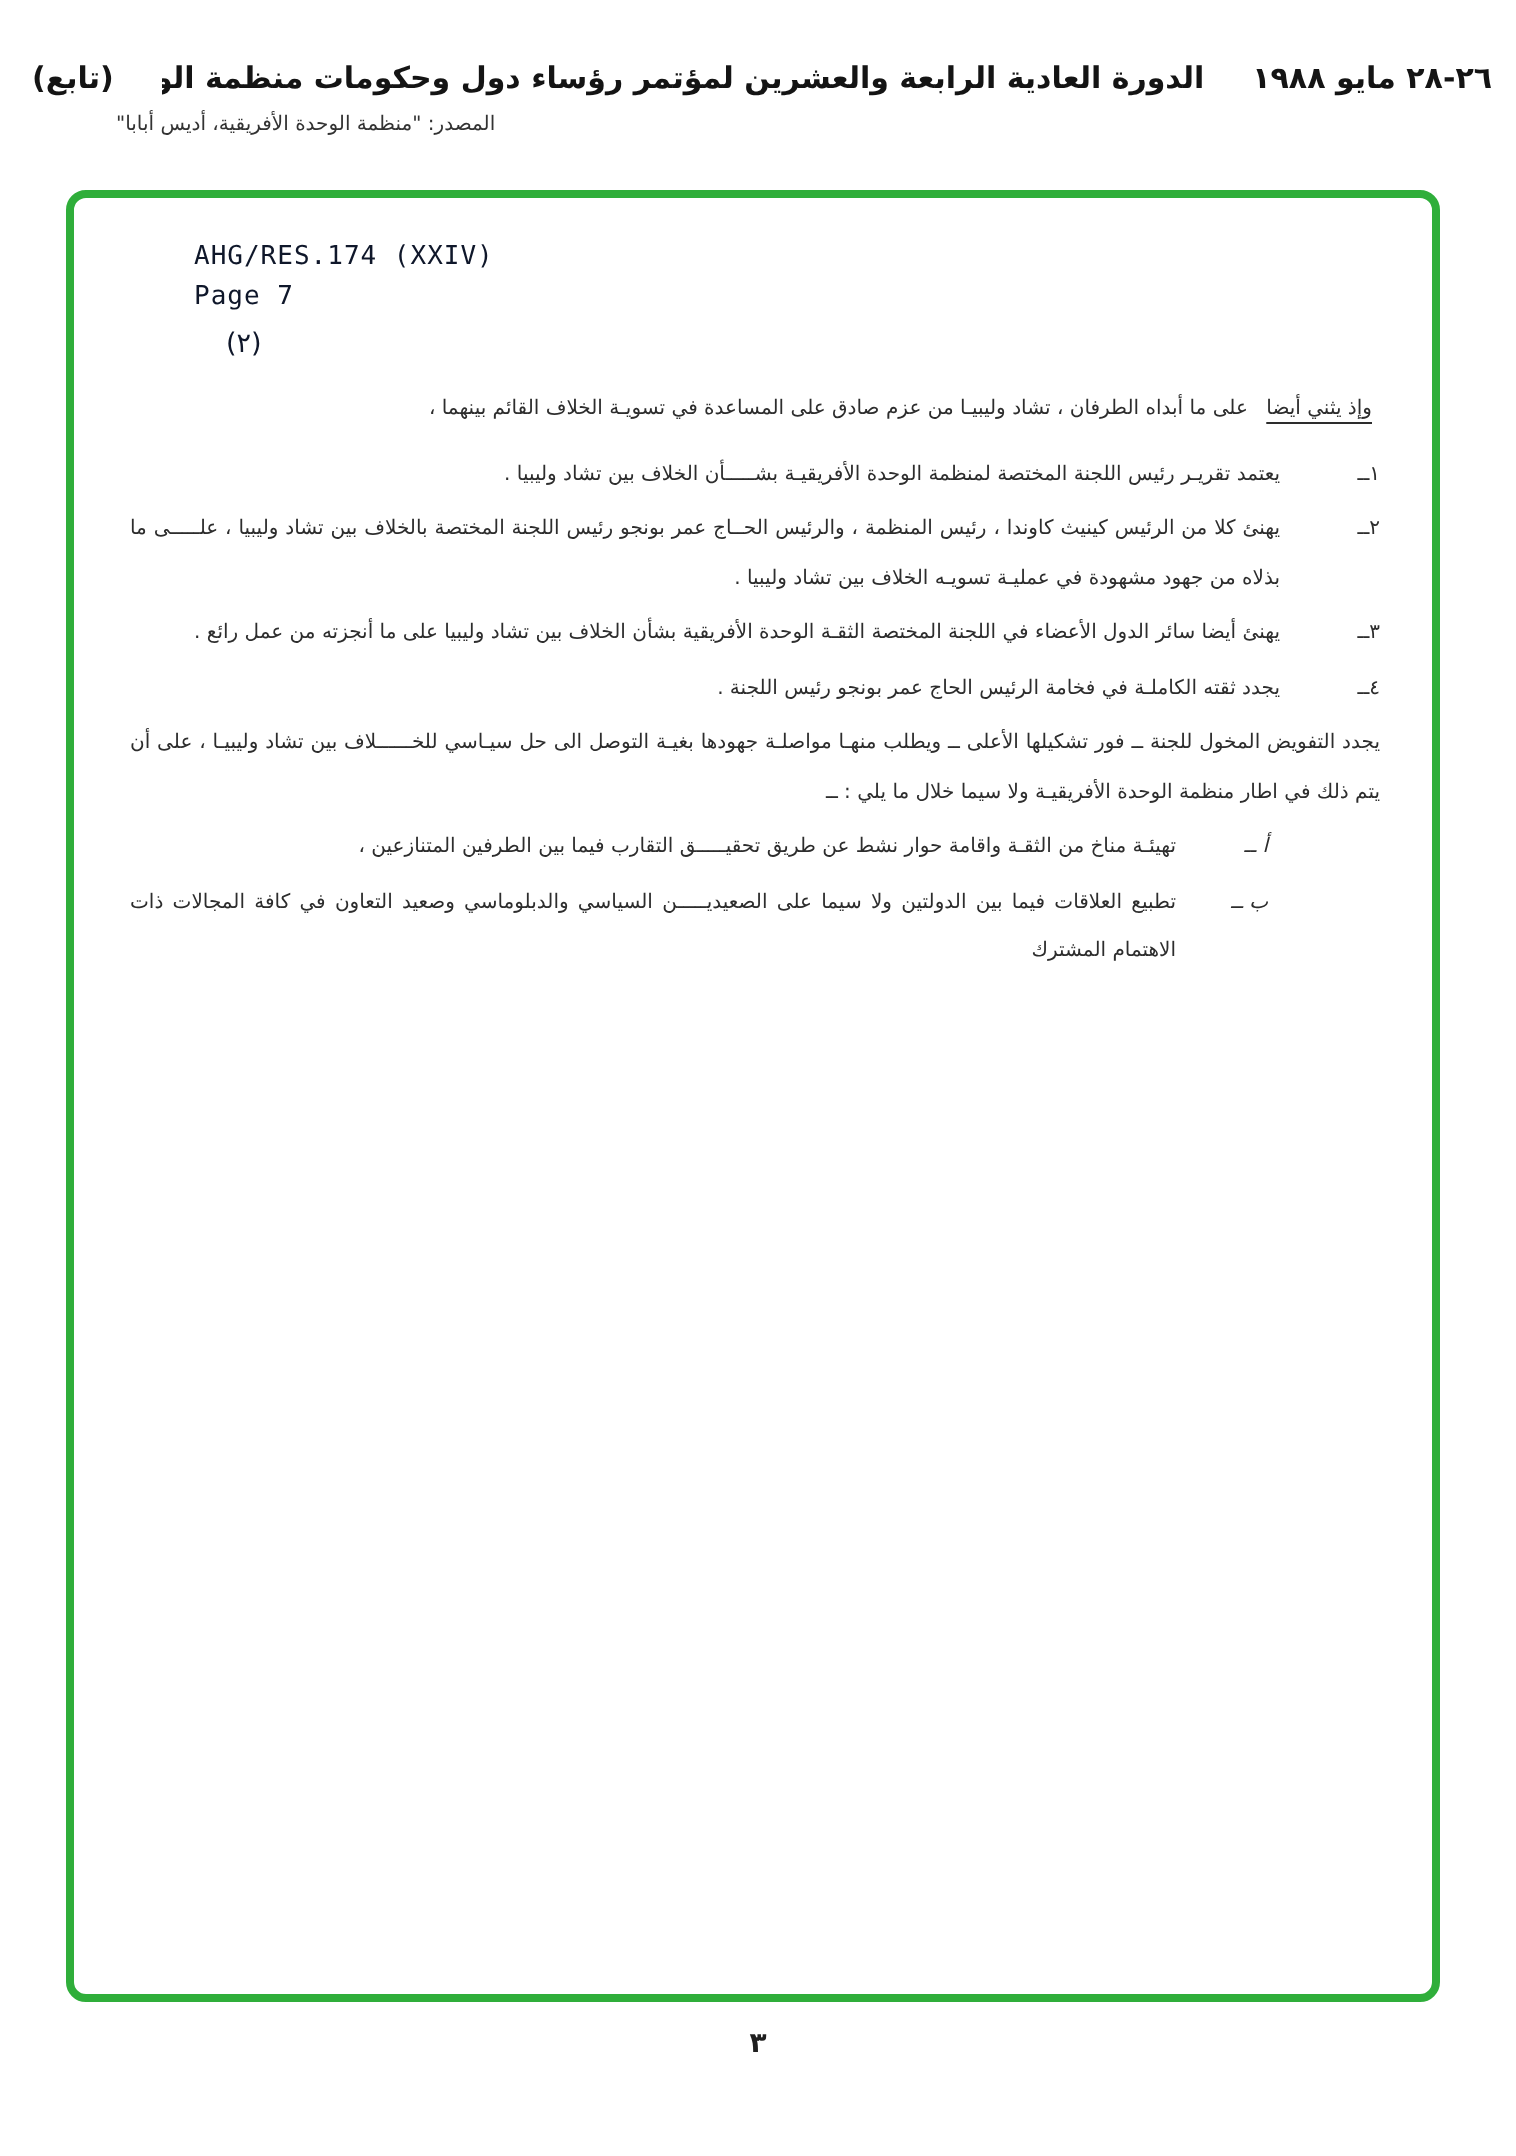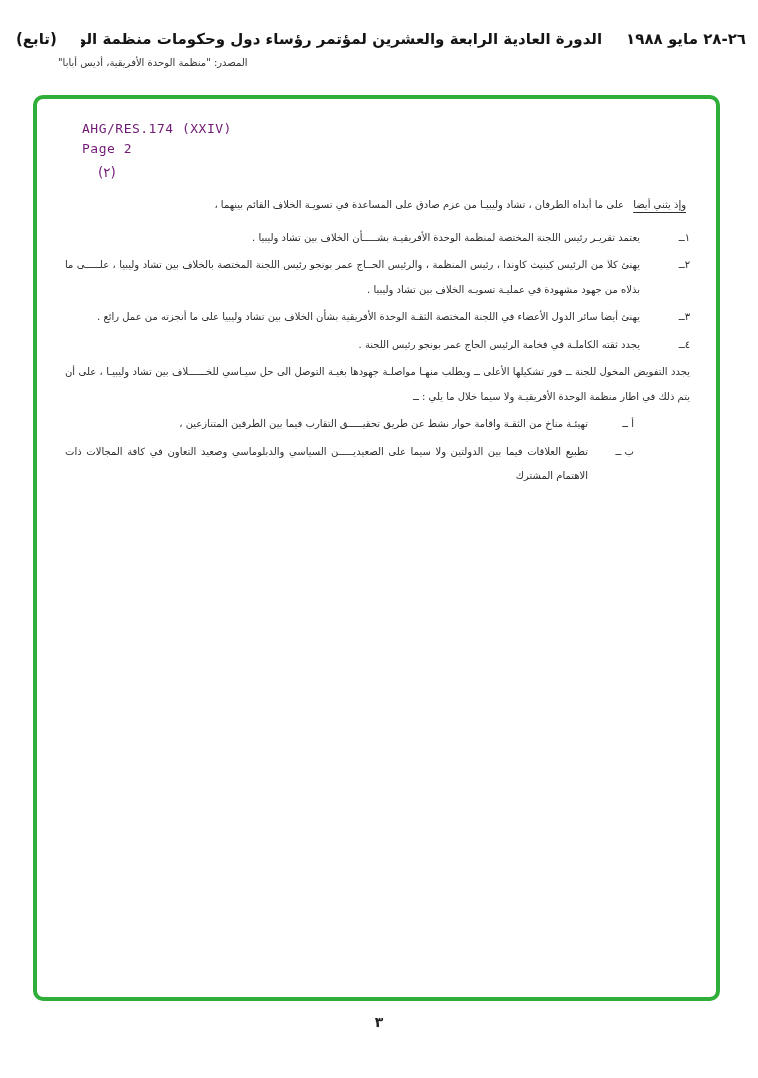--- a/index.html
+++ b/index.html
@@ -24,39 +24,39 @@
     font-size: 10px; color: #333; direction: rtl;
   }
   .frame {
     position: absolute; top: 95px; left: 33px;
     width: 687px; height: 906px;
     border: 4px solid #2fae3a; border-radius: 10px;
     padding: 20px 26px 8px 22px;
     background: #ffffff; overflow: hidden;
   }
   .ref {
-    direction: ltr; margin-left: 23px;
+    direction: ltr; margin-left: 38px;
     font-family: "DejaVu Sans Mono", "Liberation Mono", monospace;
-    font-size: 13px; letter-spacing: 0.5px; color: #701a75; line-height: 1.55;
+    font-size: 13px; letter-spacing: 0.5px; color: #0f172a; line-height: 1.55;
   }
   .ref .ar-pn {
     font-family: "DejaVu Sans", sans-serif;
     margin-left: 16px; margin-top: 3px; font-size: 13.5px;
   }
   .doc-body {
     direction: rtl; margin-top: 10px;
     font-size: 10px; line-height: 2.45; color: #2d2d2d;
   }
   .preamble { text-align: justify; margin: 0 4px 8px 44px; }
   .preamble .ul { text-decoration: underline; text-underline-offset: 4px; margin-left: 6px; }
   .item { display: flex; margin-bottom: 3px; }
   .item .marker { flex: 0 0 50px; text-align: right; }
   .item .text { flex: 1 1 auto; text-align: justify; margin-left: 6px; }
   .item.sub { margin-right: 56px; }
-  .item.sub .marker { flex: 0 0 46px; }
+  .item.sub .marker { flex: 0 0 46px; font-style: italic; }
   .footer-pn {
     position: absolute; top: 1014px; left: 0; width: 758px;
     text-align: center; font-size: 14px; color: #1f1f1f; font-weight: bold;
   }
 </style>
 </head>
 <body>
 
 <div class="page">
 
@@ -65,21 +65,21 @@
     <span class="title">الدورة العادية الرابعة والعشرين لمؤتمر رؤساء دول وحكومات منظمة الوحدة الأفريقية، أديس أبابا،</span>
     <span class="date">٢٦-٢٨ مايو ١٩٨٨</span>
   </div>
 
   <div class="source-line">المصدر:  "منظمة الوحدة الأفريقية، أديس أبابا"</div>
 
   <div class="frame" style="border-color: rgb(47, 174, 58);">
 
     <div class="ref">
       <div>AHG/RES.174 (XXIV)</div>
-      <div>Page 2</div>
+      <div>Page 7</div>
       <div class="ar-pn">(٢)</div>
     </div>
 
     <div class="doc-body">
 
       <p class="preamble">
         <span class="ul">وإذ يثني أيضا</span>
         <span>على ما أبداه الطرفان ، تشاد وليبيـا من عزم صادق على المساعدة في تسويـة الخلاف القائم بينهما ،</span>
       </p>
 

